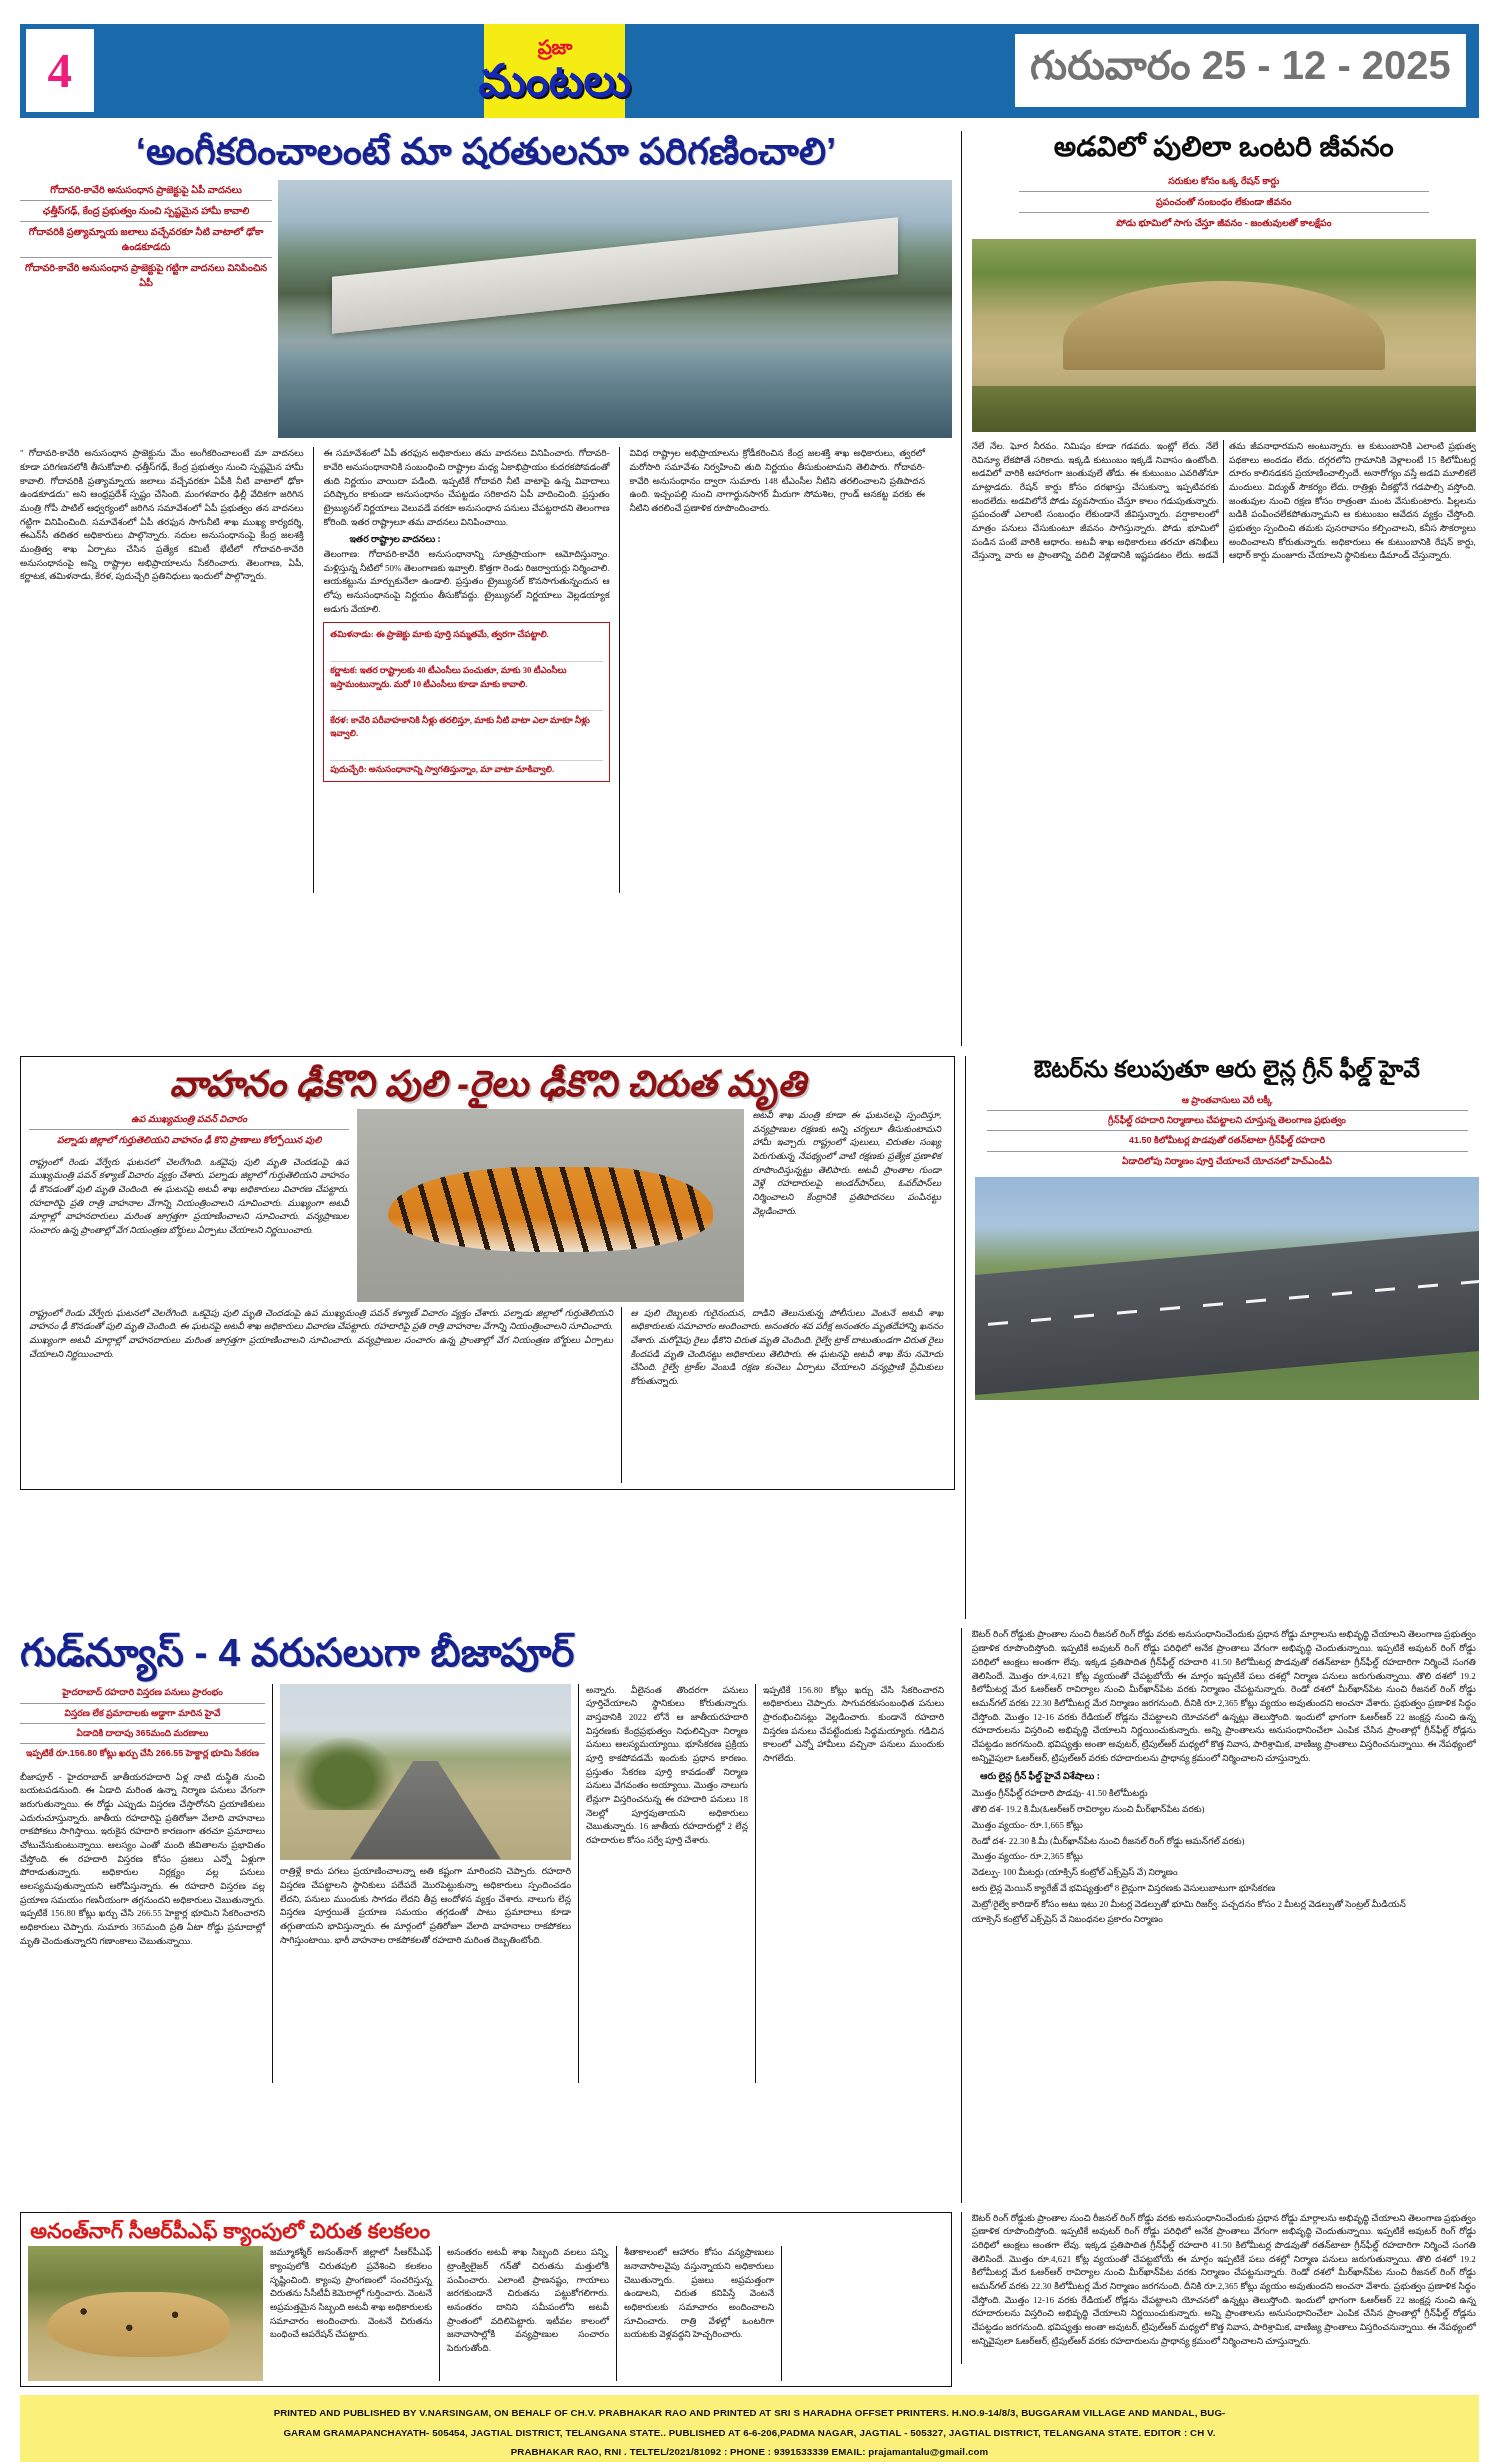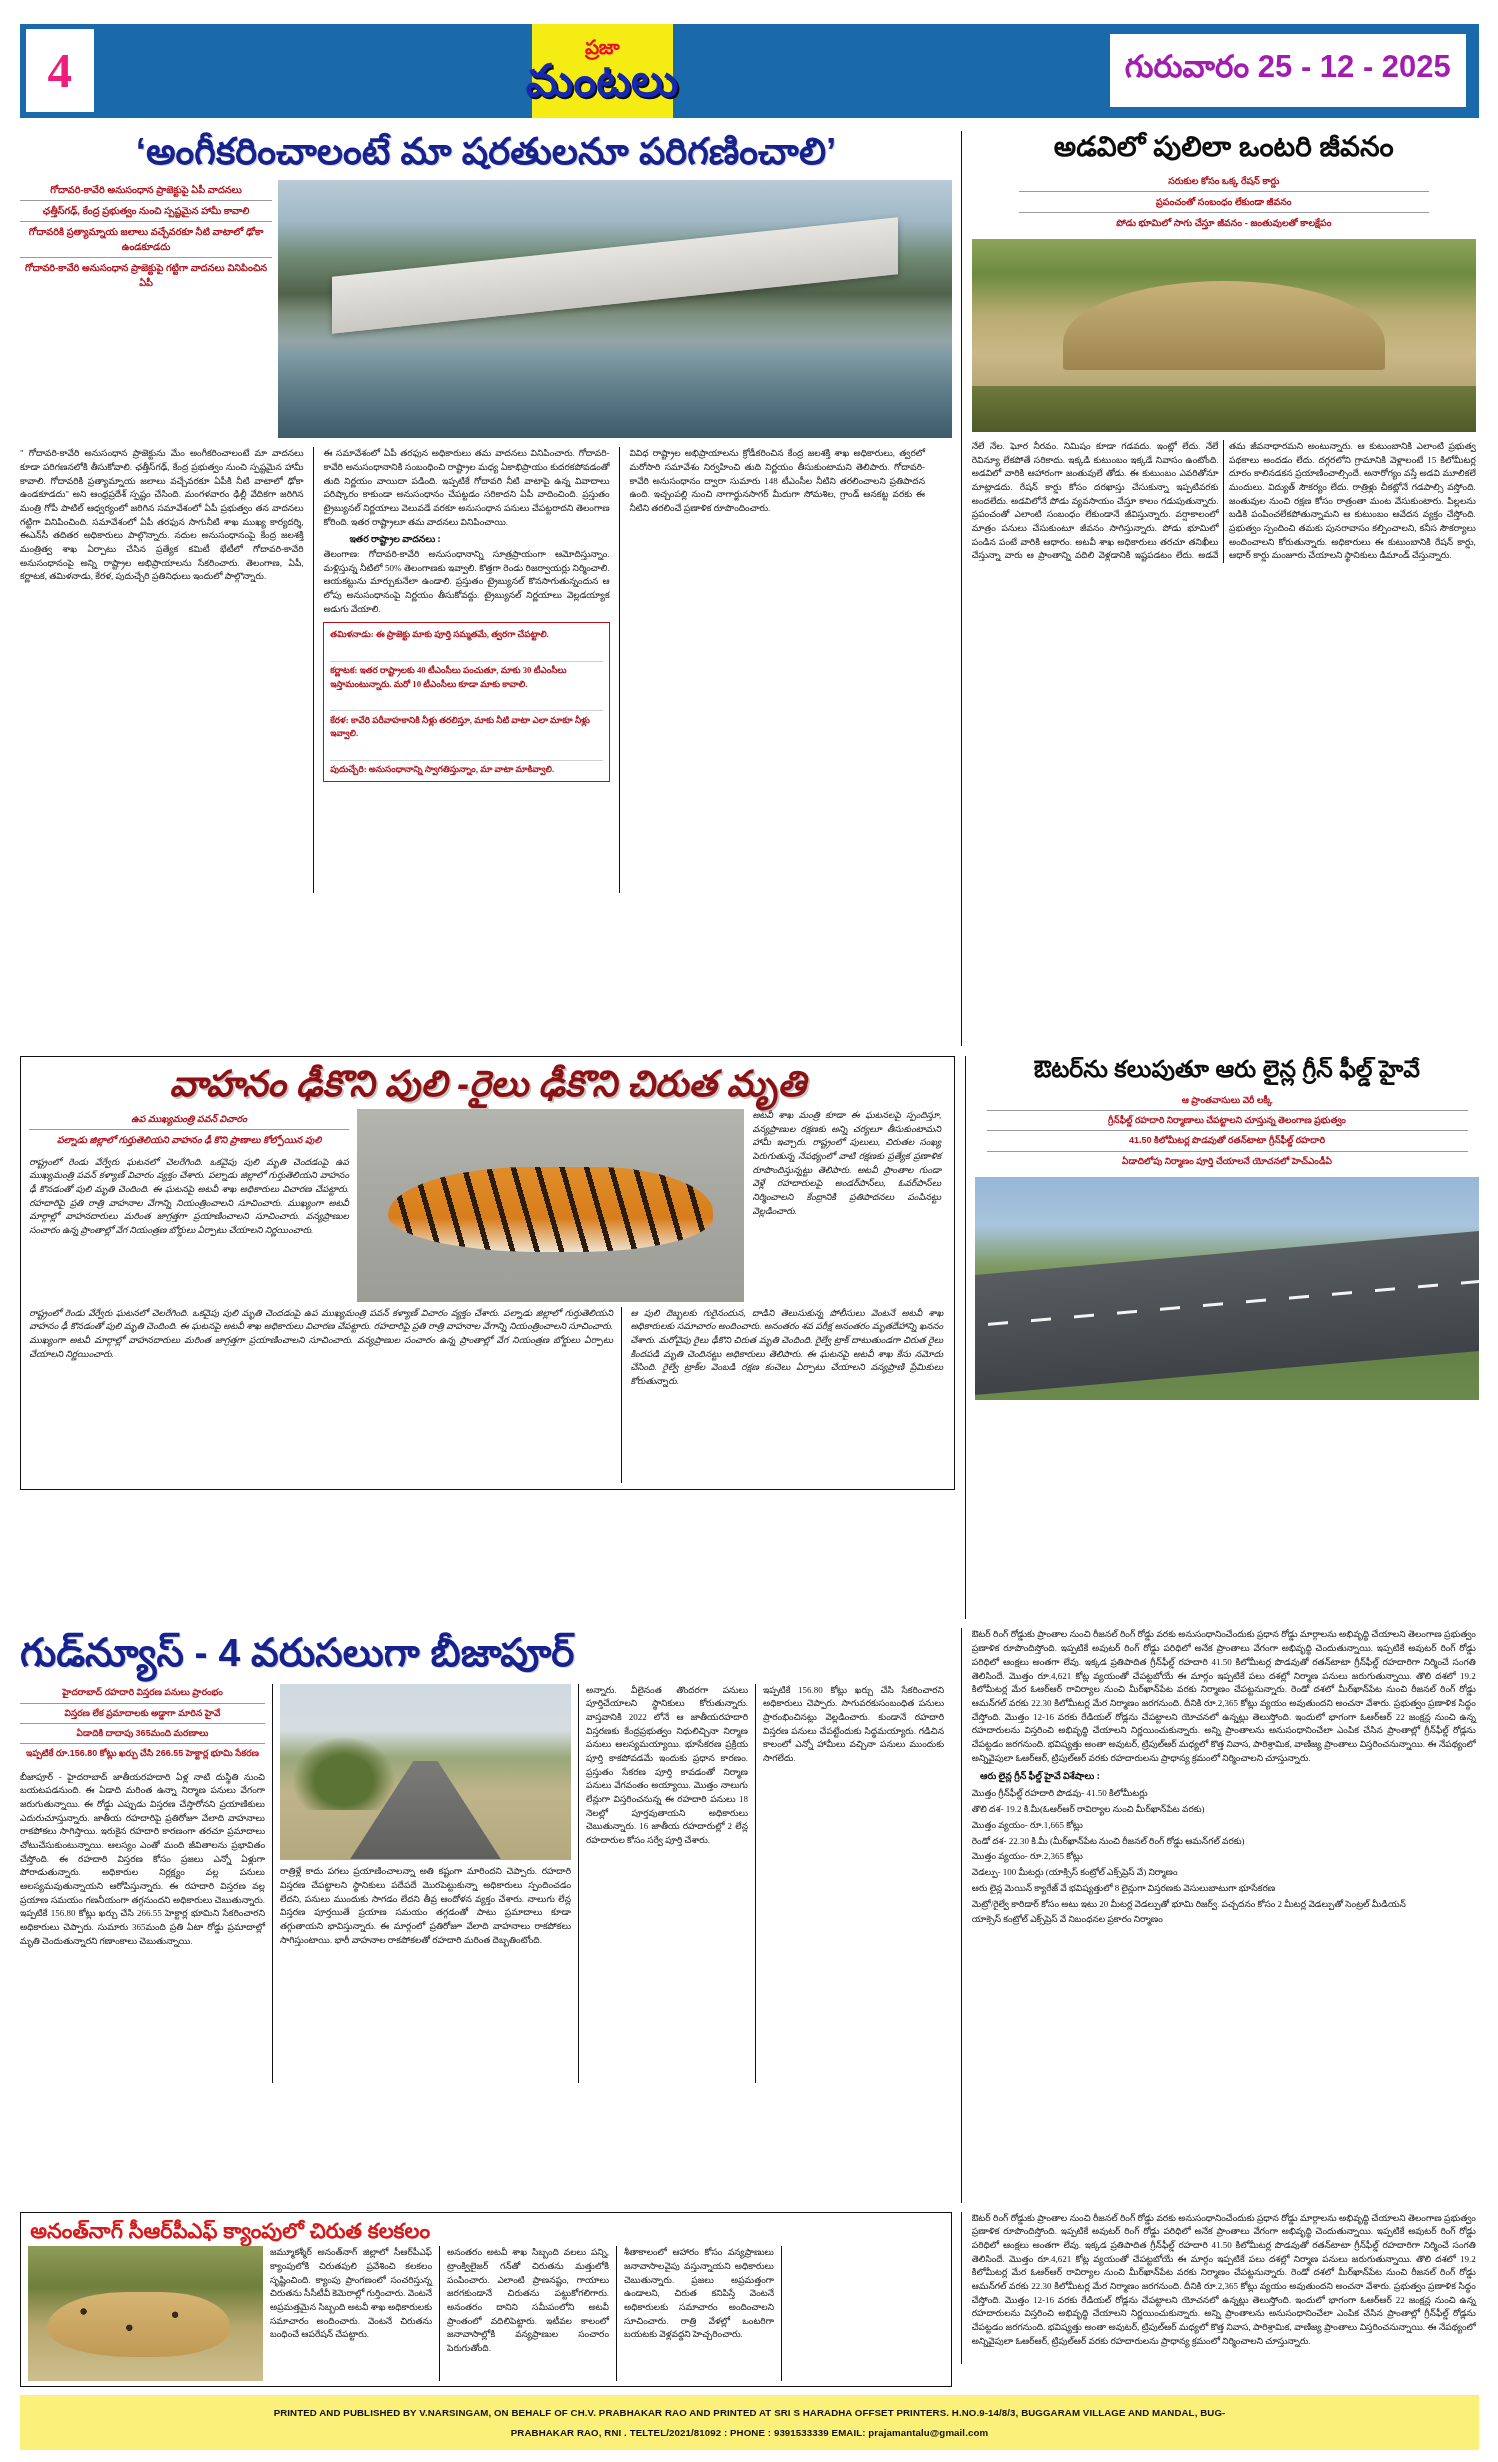--- a/index.html
+++ b/index.html
@@ -39,21 +39,21 @@
   .mh-logo-top { color:#e8112d; font-size:20px; font-weight:bold; line-height:1; letter-spacing:-0.6px; }
   .mh-logo-main {
     color:#1428b4; font-size:45px; font-weight:bold; line-height:1.05;
     text-shadow:1.8px 2.3px 0 #101010;
   }
   .mh-datebox {
     background:#ffffff; margin:10.6px 13px 10.6px 0;
     padding:3.5px 15.2px; display:flex; align-items:center;
     min-width:328px; justify-content:center;
   }
-  .mh-date { color:#a21caf; font-size:31px; font-weight:bold; white-space:nowrap; }
+  .mh-date { color:#737373; font-size:40px; font-weight:bold; white-space:nowrap; }
 
   
   .body-col {
     font-family:"Liberation Serif", serif;
     font-size:9px; line-height:1.52; text-align:justify;
     color:#111; hyphens:auto; word-break:break-word;
   }
   .kicker {
     color:#b5121b; font-weight:bold; text-align:center;
     font-size:10px; line-height:1.5; padding:2.9px 3.5px;
@@ -356,17 +356,18 @@
 
     <div class="colgap"></div>
     <div class="vrule" style="height:152px;"></div>
     <div class="colgap"></div>
 
     <div class="body-col" style="width:504px;">ఔటర్ రింగ్ రోడ్డుకు ప్రాంతాల నుంచి రీజనల్ రింగ్ రోడ్డు వరకు అనుసంధానించేందుకు ప్రధాన రోడ్డు మార్గాలను అభివృద్ధి చేయాలని తెలంగాణ ప్రభుత్వం ప్రణాళిక రూపొందిస్తోంది. ఇప్పటికే అవుటర్ రింగ్ రోడ్డు పరిధిలో అనేక ప్రాంతాలు వేగంగా అభివృద్ధి చెందుతున్నాయి. ఇప్పటికే అవుటర్ రింగ్ రోడ్డు పరిధిలో ఆంక్షలు అంతగా లేవు. ఇక్కడ ప్రతిపాదిత గ్రీన్‌ఫీల్డ్ రహదారి 41.50 కిలోమీటర్ల పొడవుతో రతన్‌టాటా గ్రీన్‌ఫీల్డ్ రహదారిగా నిర్మించే సంగతి తెలిసిందే. మొత్తం రూ.4,621 కోట్ల వ్యయంతో చేపట్టబోయే ఈ మార్గం ఇప్పటికే పలు దశల్లో నిర్మాణ పనులు జరుగుతున్నాయి. తొలి దశలో 19.2 కిలోమీటర్ల మేర ఓఆర్ఆర్ రావిర్యాల నుంచి మీర్‌ఖాన్‌పేట వరకు నిర్మాణం చేపట్టనున్నారు. రెండో దశలో మీర్‌ఖాన్‌పేట నుంచి రీజనల్ రింగ్ రోడ్డు ఆమన్‌గల్ వరకు 22.30 కిలోమీటర్ల మేర నిర్మాణం జరగనుంది. దీనికి రూ.2,365 కోట్లు వ్యయం అవుతుందని అంచనా వేశారు. ప్రభుత్వం ప్రణాళిక సిద్ధం చేస్తోంది. మొత్తం 12-16 వరకు రేడియల్ రోడ్లను చేపట్టాలని యోచనలో ఉన్నట్లు తెలుస్తోంది. ఇందులో భాగంగా ఓఆర్ఆర్ 22 జంక్షన్ల నుంచి ఉన్న రహదారులను విస్తరించి అభివృద్ధి చేయాలని నిర్ణయించుకున్నారు. అన్ని ప్రాంతాలను అనుసంధానించేలా ఎంపిక చేసిన ప్రాంతాల్లో గ్రీన్‌ఫీల్డ్ రోడ్లను చేపట్టడం జరగనుంది. భవిష్యత్తు అంతా అవుటర్, ట్రిపుల్ఆర్ మధ్యలో కొత్త నివాస, పారిశ్రామిక, వాణిజ్య ప్రాంతాలు విస్తరించనున్నాయి. ఈ నేపథ్యంలో అన్నివైపులా ఓఆర్ఆర్, ట్రిపుల్ఆర్ వరకు రహదారులను ప్రాధాన్య క్రమంలో నిర్మించాలని చూస్తున్నారు.</div>
   </div>
 
   <div class="footer">
     <div>PRINTED AND PUBLISHED BY  V.NARSINGAM, ON BEHALF  OF CH.V. PRABHAKAR  RAO AND  PRINTED  AT  SRI S HARADHA OFFSET  PRINTERS. H.NO.9-14/8/3, BUGGARAM  VILLAGE AND  MANDAL, BUG-</div>
+    <div>GARAM GRAMAPANCHAYATH- 505454, JAGTIAL DISTRICT, TELANGANA  STATE..  PUBLISHED AT  6-6-206,PADMA NAGAR, JAGTIAL - 505327, JAGTIAL DISTRICT,  TELANGANA  STATE.   EDITOR : CH V.</div>
     <div>PRABHAKAR RAO, RNI . TELTEL/2021/81092 : PHONE : 9391533339  EMAIL: prajamantalu@gmail.com</div>
   </div>
 
 </div>
 
 
 </body></html>

